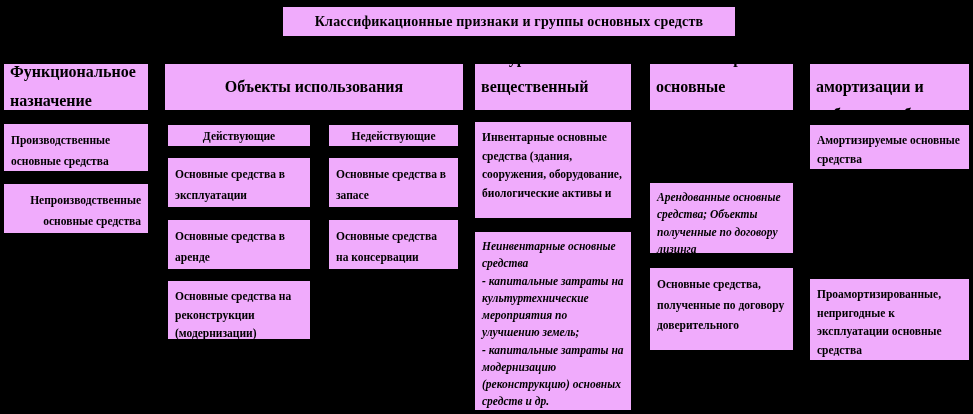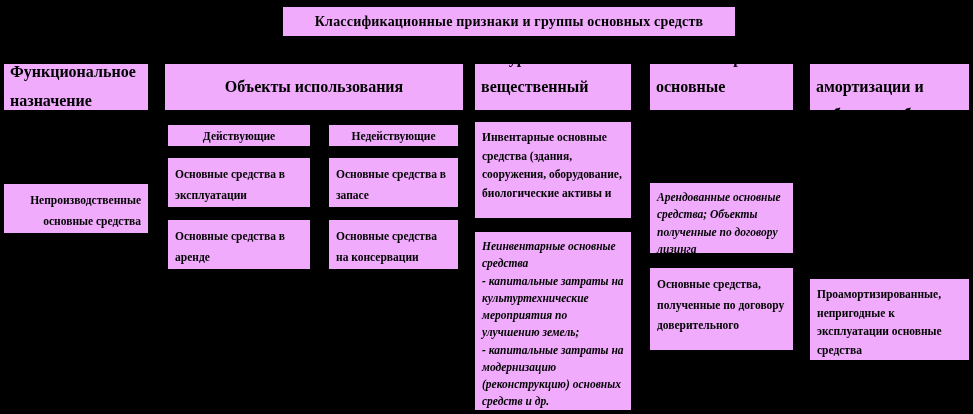--- a/index.html
+++ b/index.html
@@ -54,35 +54,38 @@
 <div class="canvas">
 
   <div class="box title-box" style="left:281px; top:5px; width:456px; height:33px;">Классификационные признаки и группы основных средств</div>
 
   <div class="box hdr" style="left:2px; top:62px; width:148px; height:50px;">Функциональное назначение</div>
   <div class="box hdr" style="left:163px; top:62px; width:302px; height:50px;">Объекты использования</div>
   <div class="box hdr" style="left:473px; top:62px; width:160px; height:50px;">Натурально-вещественный состав</div>
   <div class="box hdr" style="left:648px; top:62px; width:147px; height:50px;">Наличие прав на основные средства</div>
   <div class="box hdr" style="left:808px; top:62px; width:163px; height:50px;">Степень амортизации и работоспособности</div>
 
+  <div class="box cell" style="left:2px; top:122px; width:148px; height:51px;">Производственные основные средства</div>
   <div class="box cell" style="left:2px; top:182px; width:148px; height:53px;text-align:right;">Непроизводственные основные средства</div>
 
   <div class="box subhdr" style="left:166px; top:123px; width:146px; height:25px;">Действующие</div>
   <div class="box subhdr" style="left:327px; top:123px; width:133px; height:25px;">Недействующие</div>
 
   <div class="box cell" style="left:166px; top:156px; width:146px; height:53px;">Основные средства в эксплуатации</div>
   <div class="box cell" style="left:327px; top:156px; width:133px; height:53px;">Основные средства в запасе</div>
 
   <div class="box cell" style="left:166px; top:218px; width:146px; height:53px;">Основные средства в аренде</div>
   <div class="box cell" style="left:327px; top:218px; width:133px; height:53px;">Основные средства на консервации</div>
 
+  <div class="box cell lh-md" style="left:166px; top:279px; width:146px; height:62px;">Основные средства на реконструкции (модернизации)</div>
 
   <div class="box cell lh-md" style="left:473px; top:120px; width:160px; height:100px;">Инвентарные основные средства (здания, сооружения, оборудование, биологические активы и</div>
   <div class="box cell lh-sm pre" style="left:473px; top:230px; width:160px; height:182px;">Неинвентарные основные средства
 - капитальные затраты на культуртехнические мероприятия по улучшению земель;
 - капитальные затраты на модернизацию (реконструкцию) основных средств и др.</div>
 
   <div class="box cell lh-sm" style="left:648px; top:181px; width:147px; height:74px;">Арендованные основные средства; Объекты полученные по договору лизинга</div>
   <div class="box cell" style="left:648px; top:266px; width:147px; height:86px;">Основные средства, полученные по договору доверительного</div>
 
+  <div class="box cell lh-md" style="left:808px; top:123px; width:163px; height:48px;">Амортизируемые основные средства</div>
   <div class="box cell lh-md" style="left:808px; top:277px; width:163px; height:85px;">Проамортизированные, непригодные к эксплуатации основные средства</div>
 
 </div>
 
 </body></html>

